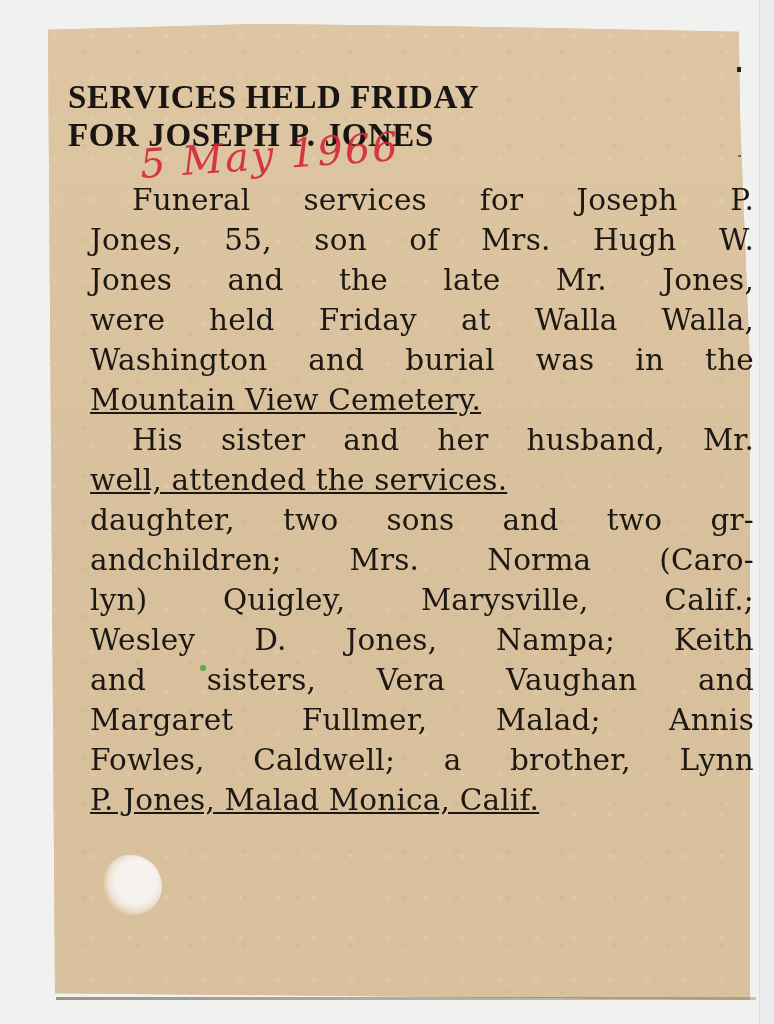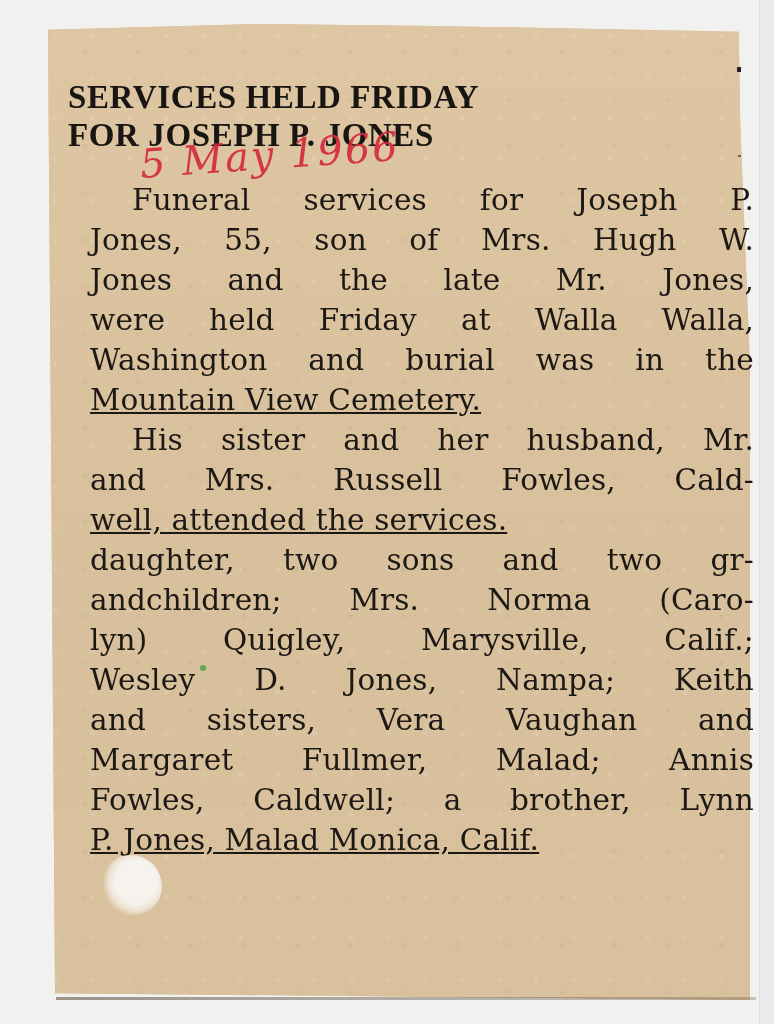--- a/index.html
+++ b/index.html
@@ -149,21 +149,20 @@
 <div class="body-text">
 
   <span class="line indent">Funeral services for Joseph P.</span>
   <span class="line">Jones, 55, son of Mrs. Hugh W.</span>
   <span class="line">Jones and the late Mr. Jones,</span>
   <span class="line">were held Friday at Walla Walla,</span>
   <span class="line">Washington and burial was in the</span>
   <span class="line last">Mountain View Cemetery.</span>
 
   <span class="line indent">His sister and her husband, Mr.</span>
-  <span class="line">and Mrs. Russell Fowles, Cald-</span>
   <span class="line last">well, attended the services.</span>
 
   <span class="line">daughter, two sons and two gr-</span>
   <span class="line">andchildren; Mrs. Norma (Caro-</span>
   <span class="line">lyn) Quigley, Marysville, Calif.;</span>
   <span class="line">Wesley D. Jones, Nampa; Keith</span>
   <span class="line">and sisters, Vera Vaughan and</span>
   <span class="line">Margaret Fullmer, Malad; Annis</span>
   <span class="line">Fowles, Caldwell; a brother, Lynn</span>
   <span class="line last">P. Jones, Malad Monica, Calif.</span>

